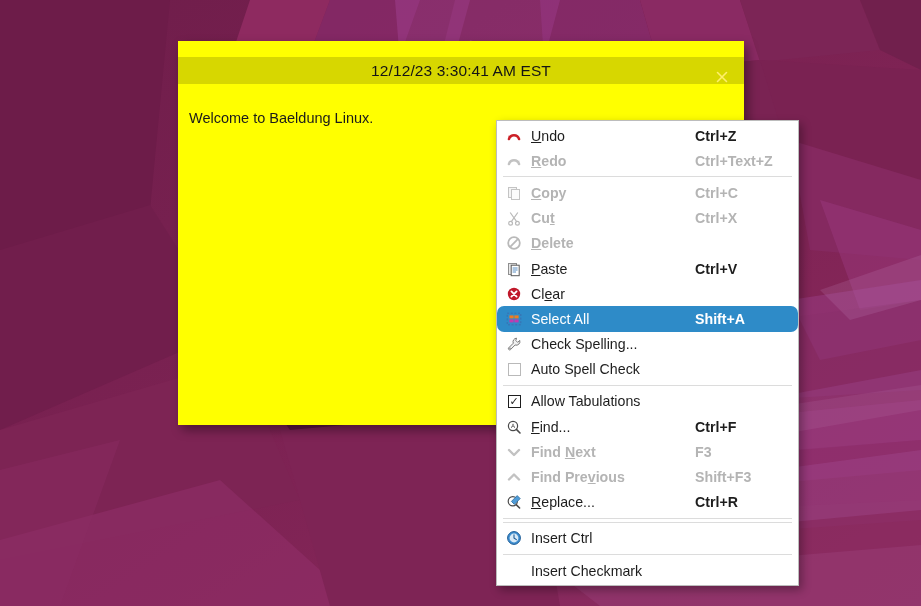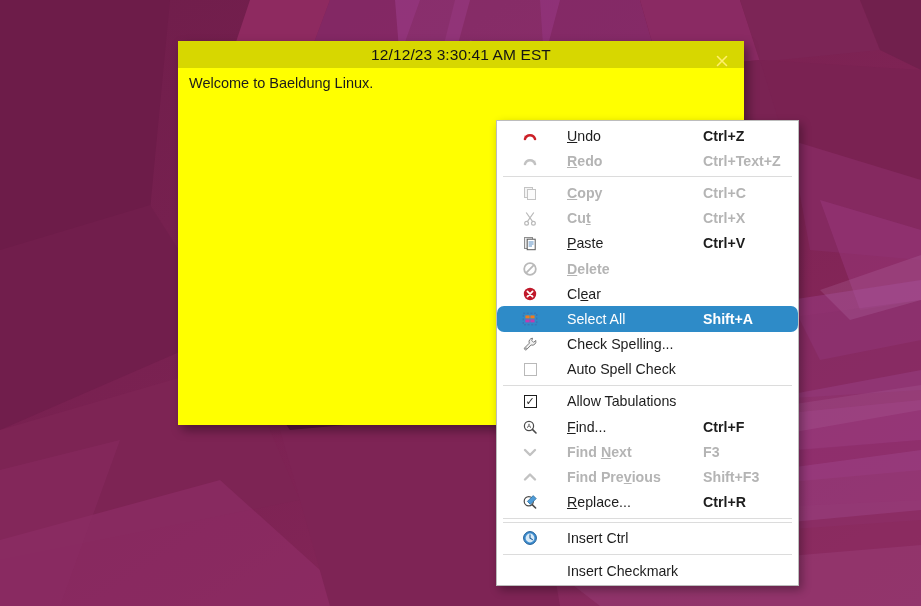--- a/index.html
+++ b/index.html
@@ -40,40 +40,41 @@
     background: #ffff00;
     box-shadow: 4px 5px 10px rgba(0,0,0,0.38);
   }
   #editor-titlebar {
     position: relative;
     height: 27px;
     background: #d7d700;
     display: flex;
     align-items: center;
     justify-content: center;
+    margin-top: 16px;
   }
   #editor-title-text {
     font-size: 15.5px;
     color: #141414;
     letter-spacing: 0.1px;
     white-space: nowrap;
   }
   #editor-close {
     position: absolute;
     right: 0px;
     top: 0px;
     width: 44px;
     height: 40px;
     display: flex;
     align-items: center;
     justify-content: center;
   }
   #editor-close svg { display:block; }
   #editor-body {
-    padding: 7px 0 0 11px;
+    padding: 26px 0 0 11px;
   }
   #editor-text {
     font-size: 14.5px;
     color: #1b1b1b;
     white-space: pre-wrap;
   }
 
   
   #context-menu {
     position: absolute;
@@ -83,24 +84,23 @@
     background: #ffffff;
     border: 1px solid #bcbcbc;
     box-shadow: 3px 4px 9px rgba(0,0,0,0.33);
     padding: 2px 0 2px 0;
     box-sizing: border-box;
   }
   .menu-item {
     display: flex;
     align-items: center;
     height: 25.2px;
-    padding: 0 10px 0 22px;
+    padding: 0 10px 0 6px;
     box-sizing: border-box;
     position: relative;
-    gap: 20px;
   }
   .mi-icon {
     width: 22px;
     min-width: 22px;
     height: 18px;
     display: flex;
     align-items: center;
     justify-content: center;
     margin-right: 6px;
   }
@@ -109,21 +109,21 @@
     font-size: 14.2px;
     color: #1d1d1d;
     white-space: nowrap;
     flex: 1;
   }
   .mi-accel {
     font-size: 14.2px;
     color: #1d1d1d;
     white-space: nowrap;
     position: absolute;
-    left: 206px;
+    left: 198px;
     font-weight: bold;
   }
   .menu-item.disabled .mi-label,
   .menu-item.disabled .mi-accel {
     color: #b4b4b4;
     font-weight: bold;
   }
   .menu-item.selected {
     background: #2e8bc8;
     border-radius: 7px;
@@ -261,39 +261,39 @@
       <span class="mi-icon">
         <svg width="16" height="16" viewBox="0 0 16 16">
           <path d="M4.2 2.5 L11 12.2 M11.8 2.5 L5 12.2" stroke="#b9b9b9" stroke-width="1.2" fill="none"></path>
           <circle cx="4.6" cy="13.2" r="1.9" fill="none" stroke="#b9b9b9" stroke-width="1.2"></circle>
           <circle cx="11.4" cy="13.2" r="1.9" fill="none" stroke="#b9b9b9" stroke-width="1.2"></circle>
         </svg>
       </span>
       <span class="mi-label">Cu<span class="acckey">t</span></span>
       <span class="mi-accel">Ctrl+X</span>
     </div>
+    <div class="menu-item disabled">
+      <span class="mi-icon">
+        <svg width="16" height="16" viewBox="0 0 16 16">
+          <circle cx="8" cy="8" r="5.8" fill="none" stroke="#b9b9b9" stroke-width="1.8"></circle>
+          <path d="M4.2 11.8 L11.8 4.2" stroke="#b9b9b9" stroke-width="1.8"></path>
+        </svg>
+      </span>
+      <span class="mi-label"><span class="acckey">D</span>elete</span>
+    </div>
     <div class="menu-item">
       <span class="mi-icon">
         <svg width="16" height="16" viewBox="0 0 16 16">
           <rect x="2.5" y="2.5" width="8" height="11" fill="#e9e9e9" stroke="#8f8f8f" stroke-width="1"></rect>
           <rect x="5.2" y="4.2" width="8" height="10.5" fill="#ffffff" stroke="#5a5a5a" stroke-width="1"></rect>
           <path d="M6.6 7 h5 M6.6 9 h5 M6.6 11 h3.4" stroke="#5b8fc4" stroke-width="1"></path>
         </svg>
       </span>
       <span class="mi-label"><span class="acckey">P</span>aste</span>
       <span class="mi-accel">Ctrl+V</span>
-    </div>
-    <div class="menu-item disabled">
-      <span class="mi-icon">
-        <svg width="16" height="16" viewBox="0 0 16 16">
-          <circle cx="8" cy="8" r="5.8" fill="none" stroke="#b9b9b9" stroke-width="1.8"></circle>
-          <path d="M4.2 11.8 L11.8 4.2" stroke="#b9b9b9" stroke-width="1.8"></path>
-        </svg>
-      </span>
-      <span class="mi-label"><span class="acckey">D</span>elete</span>
     </div>
     <div class="menu-item">
       <span class="mi-icon">
         <svg width="16" height="16" viewBox="0 0 16 16">
           <circle cx="8" cy="8" r="6.2" fill="#c0182a"></circle>
           <path d="M5.4 5.4 L10.6 10.6 M10.6 5.4 L5.4 10.6" stroke="#ffffff" stroke-width="1.8" stroke-linecap="round"></path>
         </svg>
       </span>
       <span class="mi-label">Cl<span class="acckey">e</span>ar</span>
     </div>

